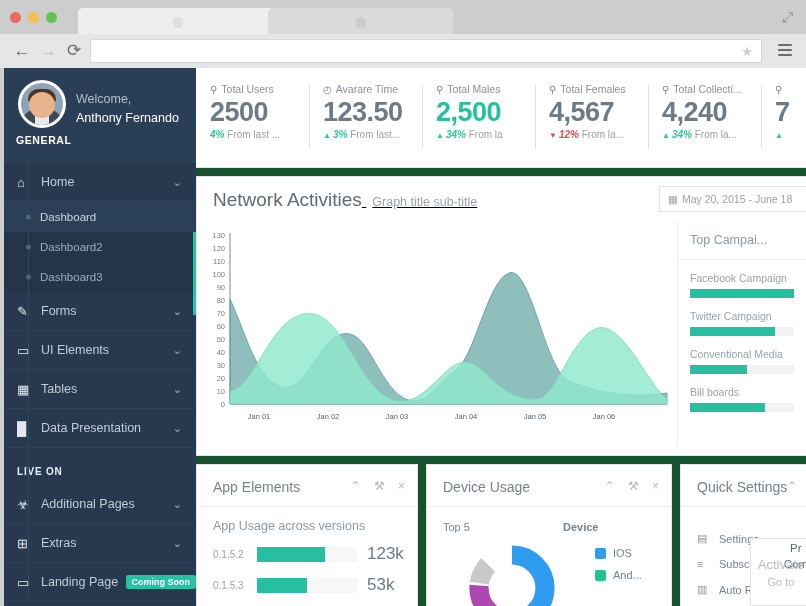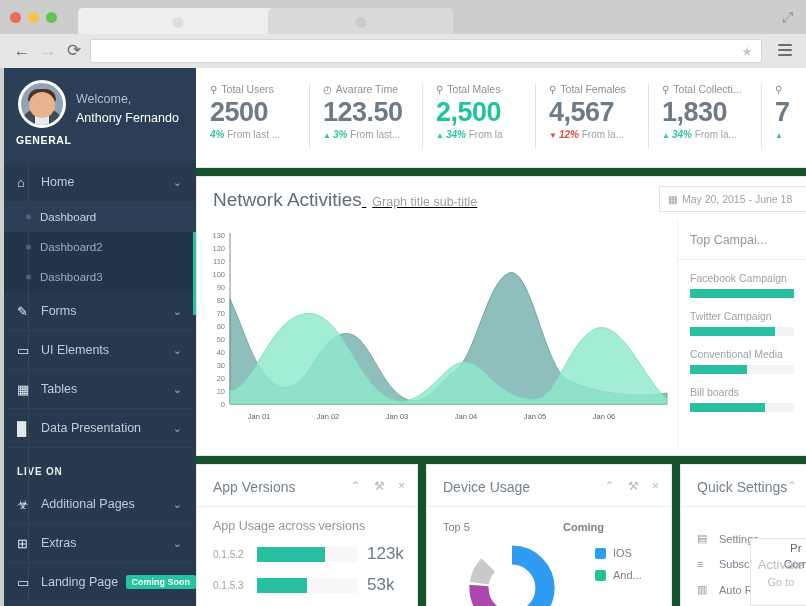--- a/index.html
+++ b/index.html
@@ -358,21 +358,21 @@
           <div class="val">4,567</div>
           <div class="sub">
             <span class="arrow down">▼</span><span class="pct down">12%</span>
             <span>From la...</span>
           </div>
         </div>
         <div class="stat">
           <div class="cap">
             <span class="ic">⚲</span><span>Total Collecti...</span>
           </div>
-          <div class="val">1,830</div>
+          <div class="val">4,240</div>
           <div class="sub">
             <span class="arrow up">▲</span><span class="pct up">34%</span>
             <span>From la...</span>
           </div>
         </div>
         <div class="stat">
           <div class="cap">
             <span class="ic">⚲</span><span></span>
           </div>
           <div class="val">7</div>
@@ -460,21 +460,21 @@
               </div>
             </div>
           </div>
         </div>
       </div>
 
       <div class="panels">
 
         <div class="panel p1">
           <div class="panel-head">
-            <span class="panel-title">App Versions</span>
+            <span class="panel-title">App Elements</span>
             <span class="panel-tools">
               <span>⌃</span>
               <span>⚒</span>
               <span>×</span>
             </span>
           </div>
           <div class="panel-body">
             <div class="pb-caption">App Usage across versions</div>
             <div class="ver-row">
               <div class="ver-lbl">0.1.5.2</div>
@@ -498,21 +498,21 @@
             <span class="panel-title">Device Usage</span>
             <span class="panel-tools">
               <span>⌃</span>
               <span>⚒</span>
               <span>×</span>
             </span>
           </div>
           <div class="panel-body">
             <div class="du-cols">
               <div class="du-top5">Top 5</div>
-              <div class="du-dev">Coming</div>
+              <div class="du-dev">Device</div>
             </div>
           </div>
           <svg class="donut" width="150" height="90" viewBox="0 0 150 150">
             <circle cx="75" cy="75" r="55" fill="none" stroke="#2e9cf0" stroke-width="32" stroke-dasharray="138 208" transform="rotate(-90 75 75)"></circle>
             <circle cx="75" cy="75" r="55" fill="none" stroke="#3b4757" stroke-width="32" stroke-dasharray="62 284" transform="rotate(-90 75 75)" stroke-dashoffset="-142"></circle>
             <circle cx="75" cy="75" r="55" fill="none" stroke="#ae47b0" stroke-width="32" stroke-dasharray="55 291" transform="rotate(-90 75 75)" stroke-dashoffset="-208"></circle>
             <circle cx="75" cy="75" r="55" fill="none" stroke="#c9c9c9" stroke-width="32" stroke-dasharray="34 312" transform="rotate(-90 75 75)" stroke-dashoffset="-267"></circle>
           </svg>
           <div class="legend">
             <div class="li">

